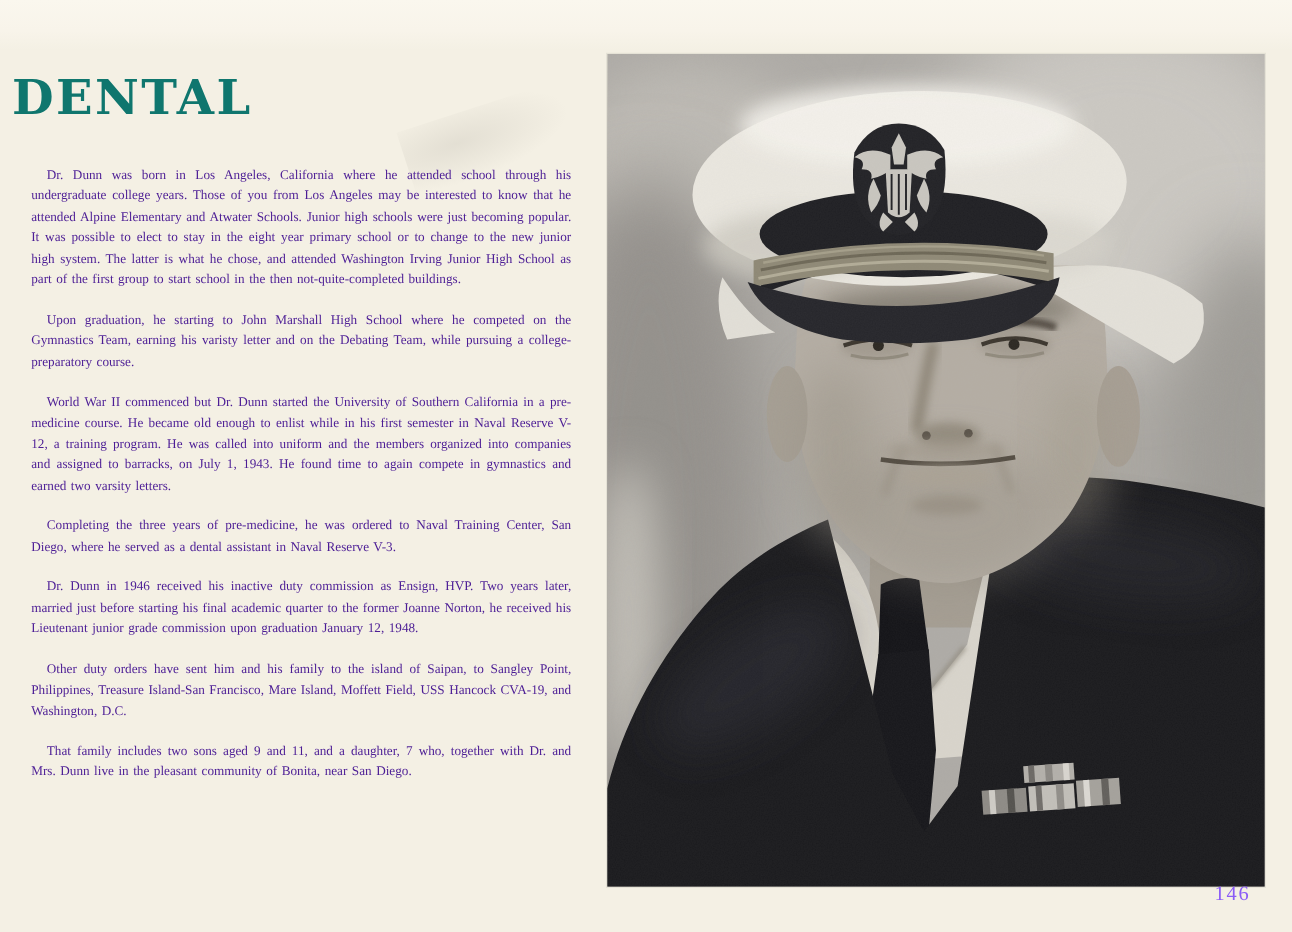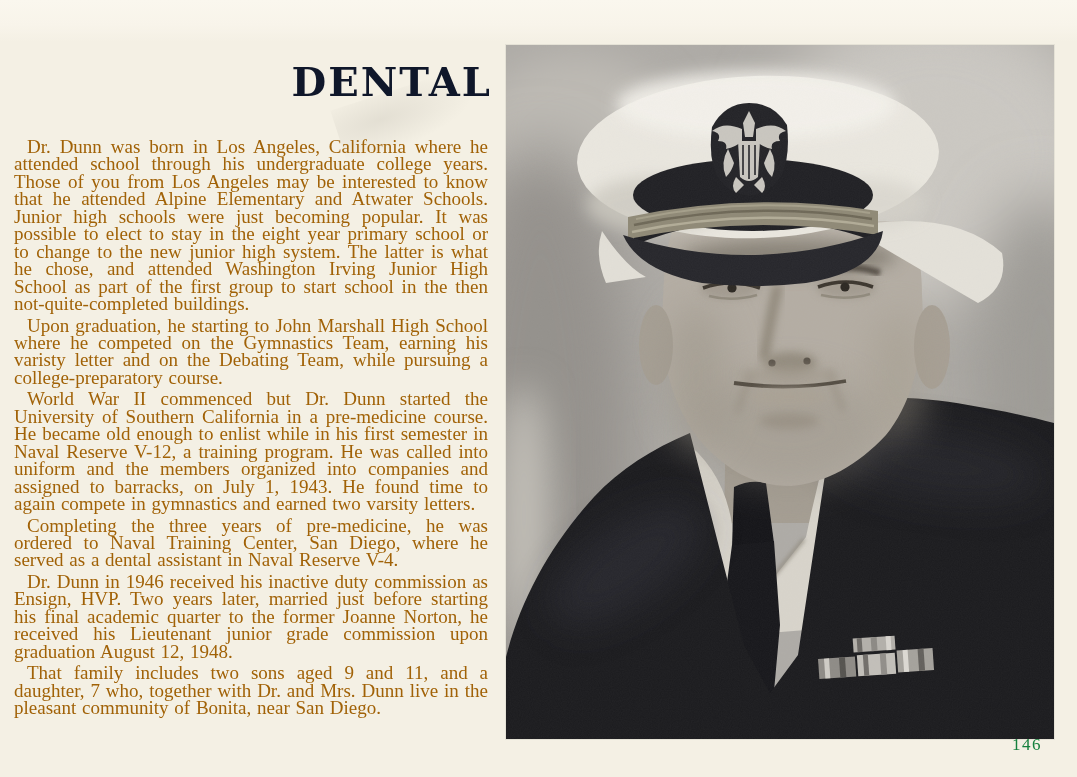--- a/index.html
+++ b/index.html
@@ -13,45 +13,45 @@
   .page-sheen{
     position:absolute;left:0;top:0;width:1077px;height:42px;
     background:linear-gradient(#faf7ee 0%, #f8f4ea 60%, rgba(244,240,228,0) 100%);
     pointer-events:none;
   }
   .article{
     position:absolute;left:10px;top:60px;width:482px;
   }
   .article h1{
     margin:0 0 34px 0;
-    text-align:right;
+    text-align:left;
     font-family:"DejaVu Serif", serif;
     font-weight:bold;
     font-size:40px;
     line-height:1.1;
     letter-spacing:2px;
-    color:#0f172a;
+    color:#0f766e;
   }
   .body-text p{
-    margin:4px;
+    margin:16px;
     text-indent:13px;
     text-align:justify;
-    font-size:19px;
+    font-size:11px;
     line-height:17.45px;
-    color:#a16207;
+    color:#4c1d95;
     word-spacing:1px;
   }
   .photo{
     position:absolute;left:506px;top:45px;width:548px;height:694px;
     box-shadow:0 0 0 1px rgba(60,58,52,0.08);
   }
   .photo svg{display:block;width:100%;height:100%;}
   .page-number{
     position:absolute;left:1012px;top:735px;
-    font-size:17px;letter-spacing:1.5px;color:#15803d;
+    font-size:17px;letter-spacing:1.5px;color:#8b5cf6;
     font-family:"Liberation Serif", serif;
   }
   .smudge{
     position:absolute;left:336px;top:86px;width:150px;height:60px;
     background:radial-gradient(ellipse at 30% 40%, rgba(150,145,135,0.18), rgba(150,145,135,0) 65%);
     transform:rotate(-18deg);
     pointer-events:none;
   }
 </style>
 </head>
@@ -60,22 +60,23 @@
 <div class="page">
   <div class="page-sheen"></div>
   <div class="smudge"></div>
 
   <div class="article">
     <h1>DENTAL</h1>
     <div class="body-text">
       <p>Dr. Dunn was born in Los Angeles, California where he attended school through his undergraduate college years.  Those of you from Los Angeles may be interested to know that he attended Alpine Elementary and Atwater Schools. Junior high schools were just becoming popular.  It was possible to elect to stay in the eight year primary school or to change to the new junior high system.  The latter is what he chose, and attended Washington Irving Junior High School as part of the first group to start school in the then not-quite-completed buildings.</p>
       <p>Upon graduation, he starting to John Marshall High School where he competed on the Gymnastics Team, earning his varisty letter and on the Debating Team, while pursuing a college-preparatory course.</p>
       <p>World War II commenced but Dr. Dunn started the University of Southern California in a pre-medicine course.  He became old enough to enlist while in his first semester in Naval Reserve V-12, a training program.  He was called into uniform and the members organized into companies and assigned to barracks, on July 1, 1943.  He found time to again compete in gymnastics and earned two varsity letters.</p>
-      <p>Completing the three years of pre-medicine, he was ordered to Naval Training Center, San Diego, where he served as a dental assistant in Naval Reserve V-4.</p>
-      <p>Dr. Dunn in 1946 received his inactive duty commission as Ensign, HVP.  Two years later, married just before starting his final academic quarter to the former Joanne Norton, he received his Lieutenant junior grade commission upon graduation August 12, 1948.</p>
+      <p>Completing the three years of pre-medicine, he was ordered to Naval Training Center, San Diego, where he served as a dental assistant in Naval Reserve V-3.</p>
+      <p>Dr. Dunn in 1946 received his inactive duty commission as Ensign, HVP.  Two years later, married just before starting his final academic quarter to the former Joanne Norton, he received his Lieutenant junior grade commission upon graduation January 12, 1948.</p>
+      <p>Other duty orders have sent him and his family to the island of Saipan, to Sangley Point, Philippines, Treasure Island-San Francisco, Mare Island, Moffett Field, USS Hancock CVA-19, and Washington, D.C.</p>
       <p>That family includes two sons aged 9 and 11, and a daughter, 7 who, together with Dr. and Mrs. Dunn live in the pleasant community of Bonita, near San Diego.</p>
     </div>
   </div>
 
   <div class="photo" role="img" aria-label="Black-and-white portrait photograph of Dr. Dunn, a U.S. Navy dental officer, wearing a white combination cap with gold visor braid and eagle-and-shield cap device, dark service dress jacket, white shirt, dark tie, and two rows of ribbon bars">
     <svg viewBox="0 0 548 694" xmlns="http://www.w3.org/2000/svg">
       <defs>
         <filter id="b30" x="-50%" y="-50%" width="200%" height="200%">
             <feGaussianBlur stdDeviation="30"></feGaussianBlur>
           </filter>

